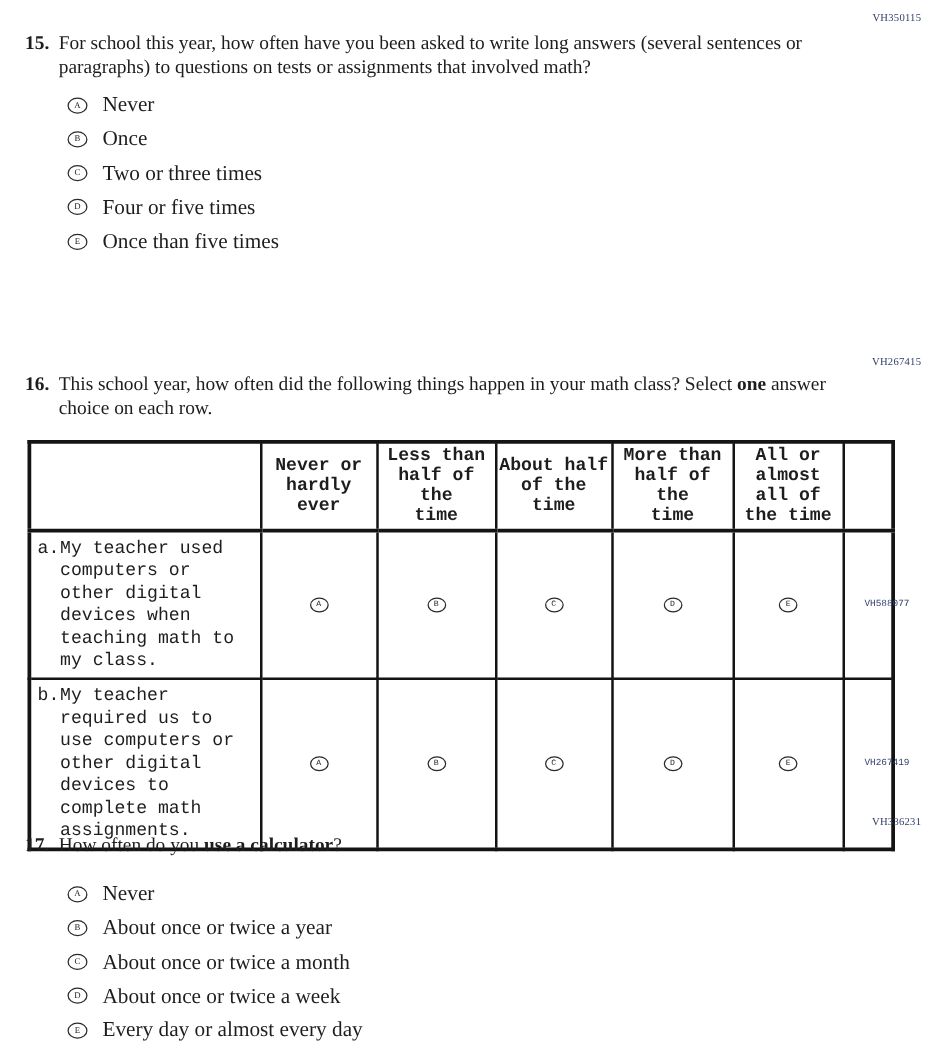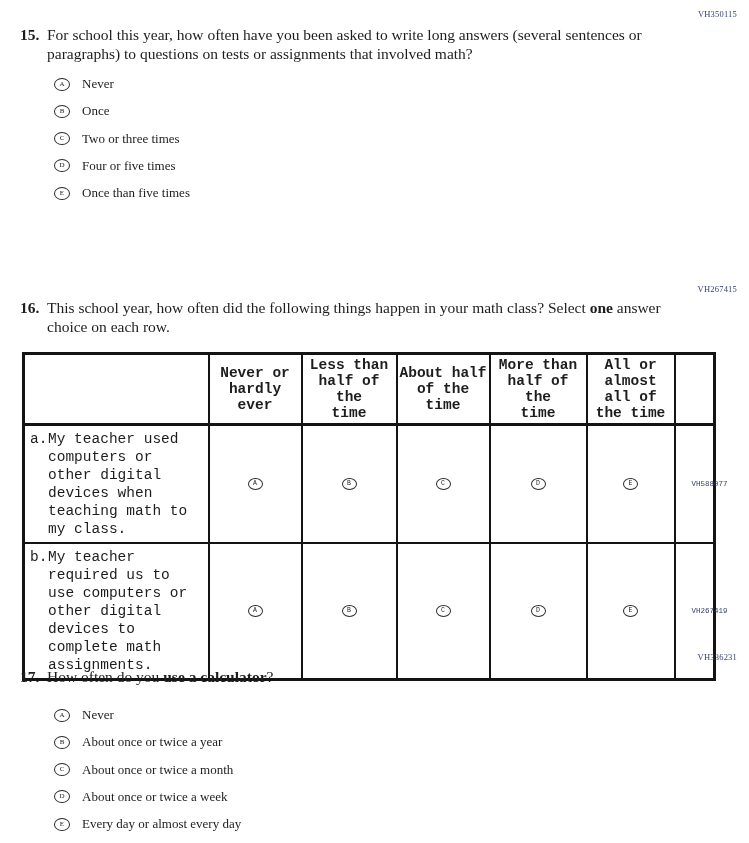--- a/index.html
+++ b/index.html
@@ -65,21 +65,21 @@
     background:#fff;
   }
   .bubble.sm{
     width:15px;
     height:12px;
     font-size:6.5px;
     line-height:10.5px;
     vertical-align:middle;
   }
   .opt-label{
-    font-size:13px;
+    font-size:17px;
     white-space:nowrap;
   }
   table.matrix{
     position:absolute;
     left:22px;
     top:352px;
     width:691px;
     border-collapse:collapse;
     table-layout:fixed;
     border:3px solid var(--line);

